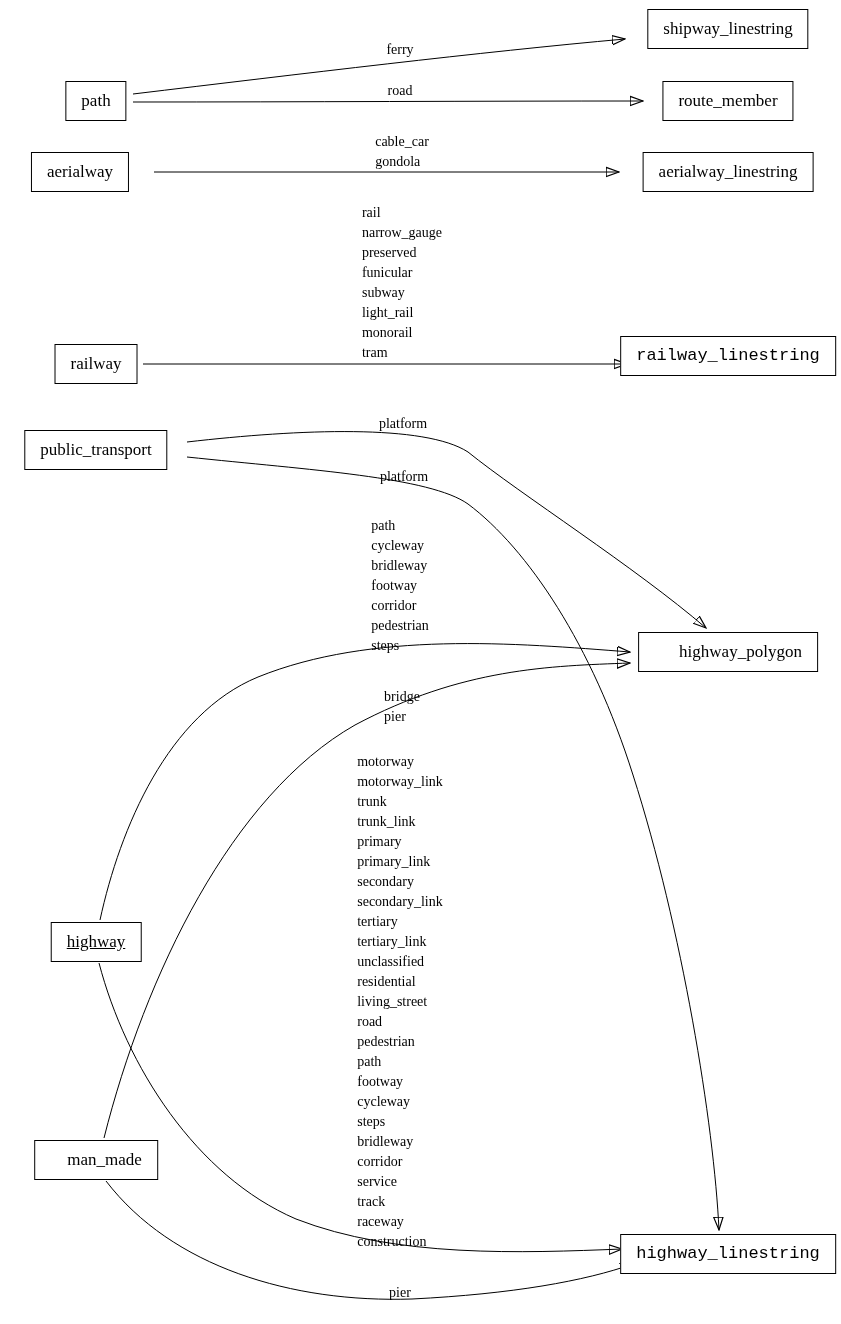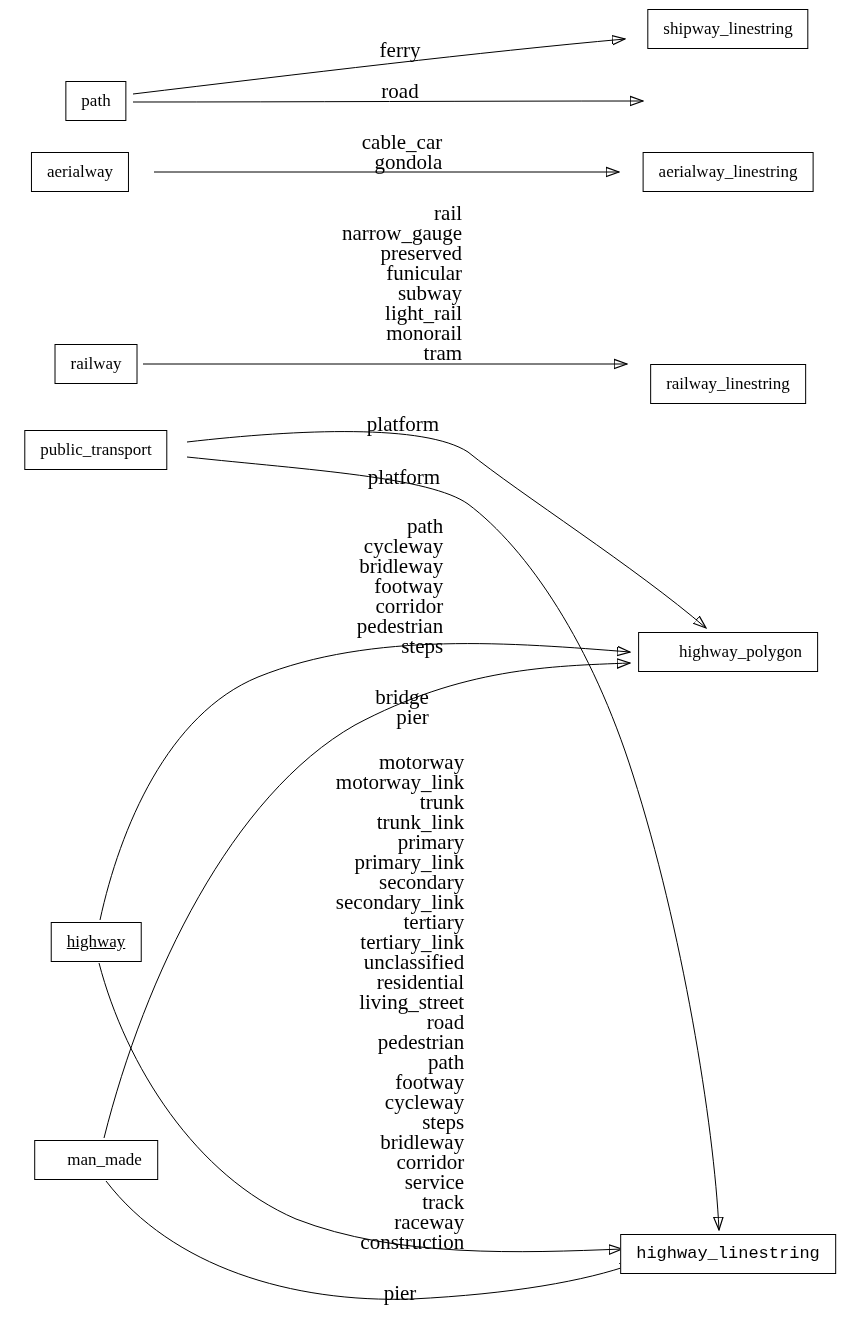--- a/index.html
+++ b/index.html
@@ -21,23 +21,23 @@
     padding:9px 15px;
     font-size:17px;
     line-height:20px;
     white-space:nowrap;
     text-align:center;
     z-index:2;
   }
   .edge-label{
     position:absolute;
     transform:translate(-50%,-50%);
-    font-size:21px;
+    font-size:14px;
     line-height:20px;
-    text-align:right;
+    text-align:left;
     white-space:pre-line;
     z-index:1;
   }
 </style>
 </head>
 <body>
 
 <div id="canvas">
 
   <svg id="edge-layer" width="841" height="1324" viewBox="0 0 841 1324" xmlns="http://www.w3.org/2000/svg">
@@ -60,22 +60,23 @@
   </svg>
 
   <div class="node" style="left:96px;top:101px;">path</div>
   <div class="node" style="left:80px;top:172px;">aerialway</div>
   <div class="node" style="left:96px;top:364px;">railway</div>
   <div class="node" style="left:96px;top:450px;">public_transport</div>
   <div class="node" style="left:96px;top:942px;text-decoration:underline;">highway</div>
   <div class="node" style="left:96px;top:1160px;padding-left:32px;">man_made</div>
 
   <div class="node" style="left:728px;top:29px;">shipway_linestring</div>
+  <div class="node" style="left:728px;top:101px;">route_member</div>
   <div class="node" style="left:728px;top:172px;">aerialway_linestring</div>
-  <div class="node" style="left:728px;top:384px;">railway_linestring</div>
+  <div class="node" style="left:728px;top:356px;font-family:Liberation Mono, monospace;">railway_linestring</div>
   <div class="node" style="left:728px;top:652px;padding-left:40px;">highway_polygon</div>
   <div class="node" style="left:728px;top:1254px;font-family:Liberation Mono, monospace;">highway_linestring</div>
 
   <div class="edge-label" style="left:400px;top:50px;">ferry</div>
   <div class="edge-label" style="left:400px;top:91px;">road</div>
   <div class="edge-label" style="left:402px;top:152px;">cable_car
 gondola</div>
   <div class="edge-label" style="left:402px;top:283px;">rail
 narrow_gauge
 preserved

